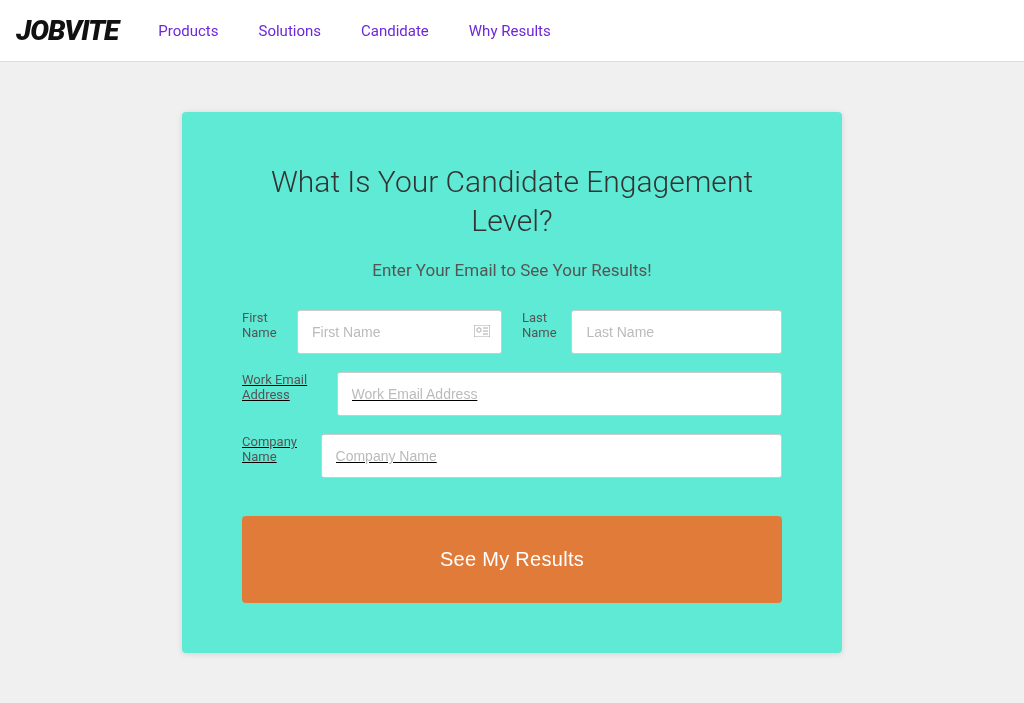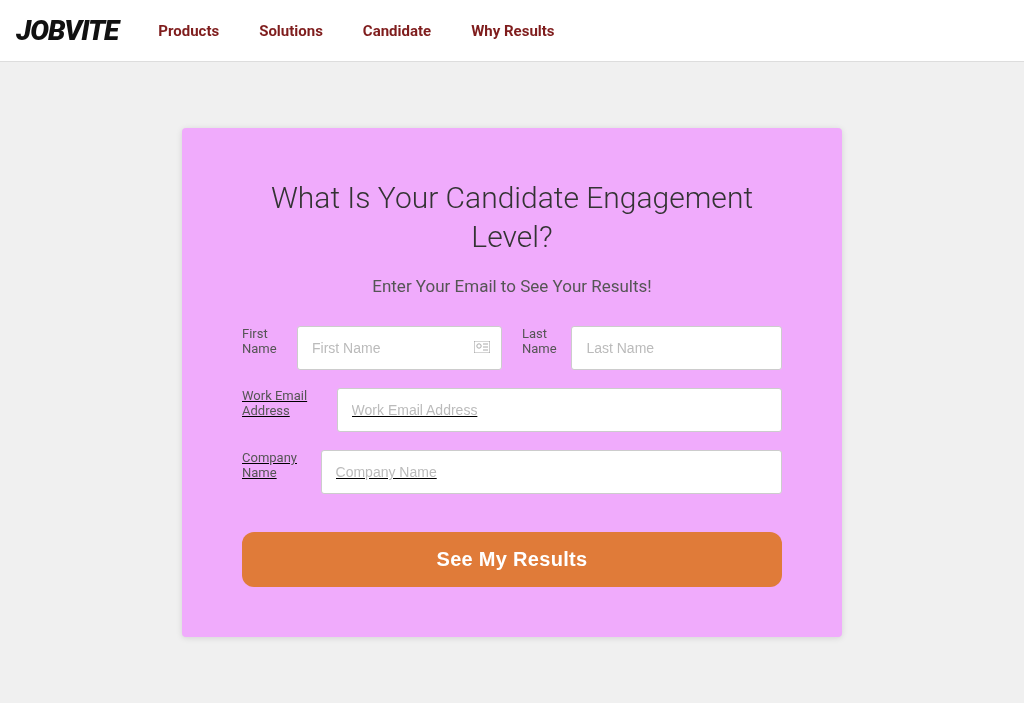--- a/index.html
+++ b/index.html
@@ -35,36 +35,36 @@
     }
 
     .nav {
       display: flex;
       gap: 40px;
       list-style: none;
     }
 
     .nav-item {
       font-size: 15px;
-      font-weight: 700;
-      color: #7f1d1d;
+      font-weight: 400;
+      color: #6d28d9;
       cursor: pointer;
     }
 
     
     .main {
       display: flex;
       justify-content: center;
       align-items: center;
       padding: 40px 20px;
       min-height: calc(703px - 62px);
     }
 
     .card {
-      background: #f0abfc;
+      background: #5eead4;
       border-radius: 4px;
       box-shadow: 0 1px 6px rgba(0,0,0,0.12);
       padding: 50px 60px 50px 60px;
       width: 660px;
       max-width: 100%;
     }
 
     .card-title {
       font-size: 30px;
       font-weight: 300;
@@ -136,24 +136,24 @@
       color: #aaa;
       font-size: 14px;
       pointer-events: none;
     }
 
     .btn-submit {
       width: 100%;
       background: #e07b39;
       color: #fff;
       border: none;
-      border-radius: 12px;
-      padding: 16px;
+      border-radius: 4px;
+      padding: 32px;
       font-size: 20px;
-      font-weight: 700;
+      font-weight: 400;
       cursor: pointer;
       margin-top: 20px;
       letter-spacing: 0.3px;
     }
   </style>
 </head>
 <body>
 
 <header class="header">
   <div class="logo">JOBVITE</div>

